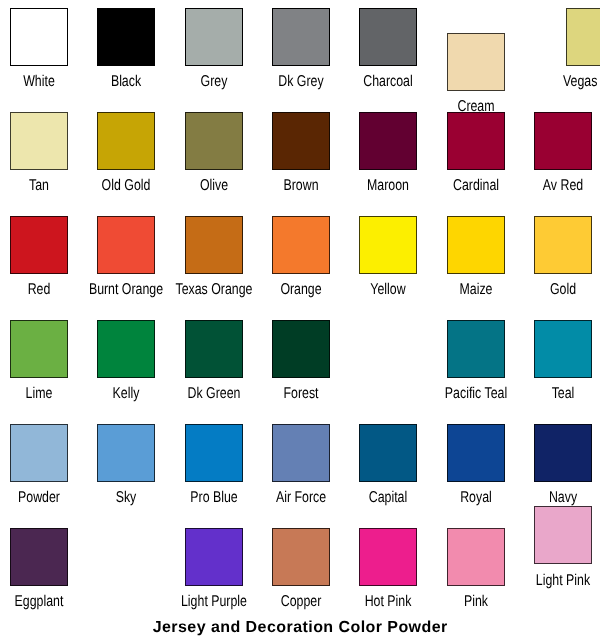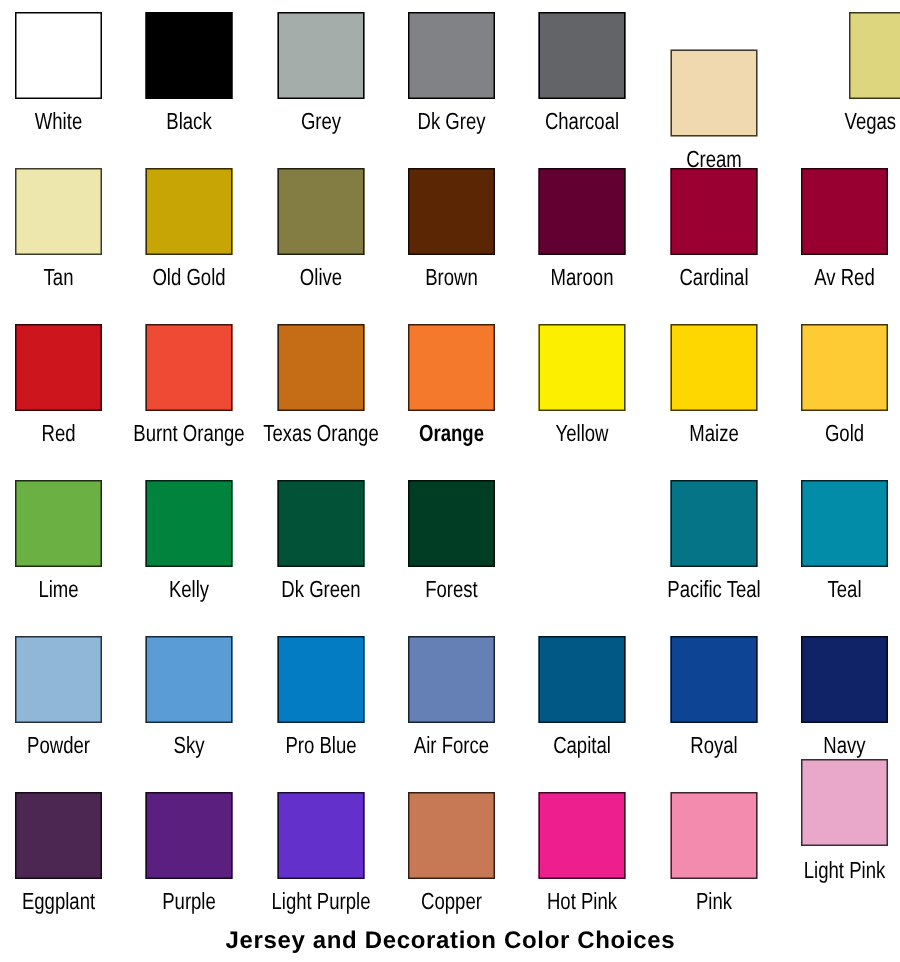--- a/index.html
+++ b/index.html
@@ -131,21 +131,21 @@
    <div class="lbl" style="left: 29px; top: 66.6px;">Red</div>
   </div>
   <div class="cell" style="left: 97.334px; top: 215.8px;">
    <div class="chip" style="background-color: rgb(239, 75, 52); border-color: rgb(62, 20, 14); width: 58px; height: 58px;"></div>
    <div class="lbl" style="left: 29px; top: 66.6px;">Burnt Orange</div>
   </div>
   <div class="cell" style="left: 184.668px; top: 215.8px;">
    <div class="chip" style="background-color: rgb(197, 108, 22); border-color: rgb(51, 28, 6); width: 58px; height: 58px;"></div>
    <div class="lbl" style="left: 29px; top: 66.6px;">Texas Orange</div>
   </div>
-  <div class="cell" style="left: 272.002px; top: 215.8px; font-weight: bold;">
+  <div class="cell" style="left: 272.002px; top: 215.8px;">
    <div class="chip" style="background-color: rgb(244, 121, 44); border-color: rgb(63, 31, 11); width: 58px; height: 58px;"></div>
    <div class="lbl" style="left: 29px; top: 66.6px;">Orange</div>
   </div>
   <div class="cell" style="left: 359.336px; top: 215.8px; text-align: right;">
    <div class="chip" style="background-color: rgb(252, 239, 0); border-color: rgb(66, 62, 0); width: 58px; height: 58px;"></div>
    <div class="lbl" style="left: 29px; top: 66.6px;">Yellow</div>
   </div>
   <div class="cell" style="left: 446.67px; top: 215.8px;">
    <div class="chip" style="background-color: rgb(254, 214, 0); border-color: rgb(66, 56, 0); width: 58px; height: 58px;"></div>
    <div class="lbl" style="left: 29px; top: 66.6px;">Maize</div>
@@ -203,24 +203,20 @@
    <div class="lbl" style="left: 29px; top: 66.6px;">Royal</div>
   </div>
   <div class="cell" style="left: 534.004px; top: 423.8px;">
    <div class="chip" style="background-color: rgb(16, 35, 102); border-color: rgb(4, 9, 27); width: 58px; height: 58px;"></div>
    <div class="lbl" style="left: 29px; top: 66.6px;">Navy</div>
   </div>
   <div class="cell" style="left: 10px; top: 527.8px;">
    <div class="chip" style="background-color: rgb(75, 39, 81); border-color: rgb(20, 10, 21); width: 58px; height: 58px;"></div>
    <div class="lbl" style="left: 29px; top: 66.6px;">Eggplant</div>
   </div>
-  <div class="cell" style="left: 97.334px; top: 527.8px;">
-   <div class="chip" style="background-color: rgb(91, 31, 128); border-color: rgb(24, 8, 33); width: 58px; height: 58px;"></div>
-   <div class="lbl" style="left: 29px; top: 66.6px;">Purple</div>
-  </div>
   <div class="cell" style="left: 184.668px; top: 527.8px;">
    <div class="chip" style="background-color: rgb(99, 48, 203); border-color: rgb(26, 12, 53); width: 58px; height: 58px;"></div>
    <div class="lbl" style="left: 29px; top: 66.6px;">Light Purple</div>
   </div>
   <div class="cell" style="left: 272.002px; top: 527.8px;">
    <div class="chip" style="background-color: rgb(199, 121, 86); border-color: rgb(52, 31, 22); width: 58px; height: 58px;"></div>
    <div class="lbl" style="left: 29px; top: 66.6px;">Copper</div>
   </div>
   <div class="cell" style="left: 359.336px; top: 527.8px;">
    <div class="chip" style="background-color: rgb(237, 30, 141); border-color: rgb(62, 8, 37); width: 58px; height: 58px;"></div>
@@ -228,13 +224,13 @@
   </div>
   <div class="cell" style="left: 446.67px; top: 527.8px;">
    <div class="chip" style="background-color: rgb(242, 139, 174); border-color: rgb(63, 36, 45); width: 58px; height: 58px;"></div>
    <div class="lbl" style="left: 29px; top: 66.6px;">Pink</div>
   </div>
   <div class="cell" style="left: 534.004px; top: 506px;">
    <div class="chip" style="background-color: rgb(233, 167, 202); border-color: rgb(61, 43, 53); width: 58px; height: 58px;"></div>
    <div class="lbl" style="left: 29px; top: 66.6px;">Light Pink</div>
   </div>
 </div>
-<div id="page-title">Jersey and Decoration Color Choices</div>
+<div id="page-title">Jersey and Decoration Color Powder</div>
 
 </body></html>

